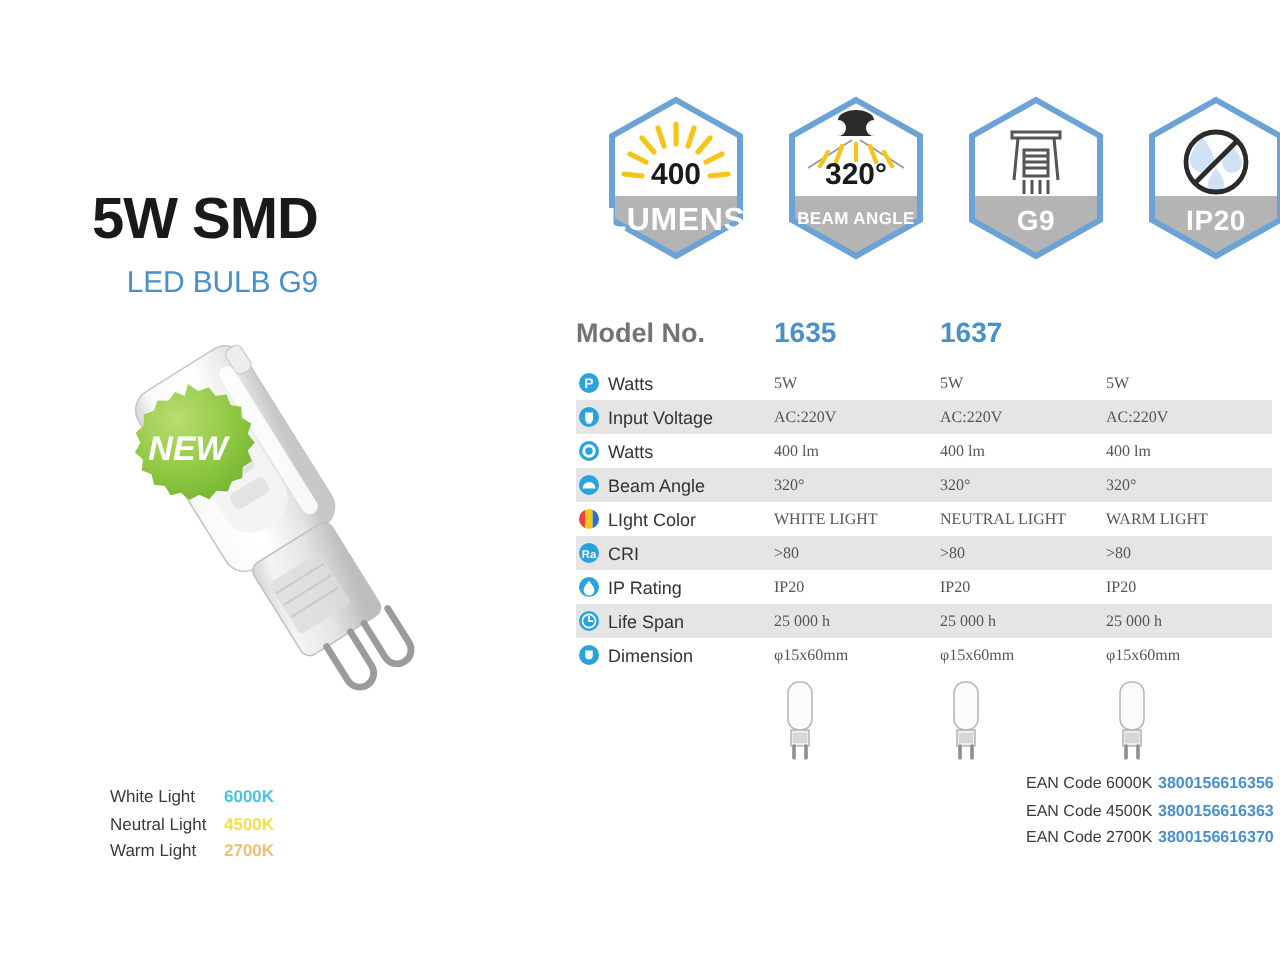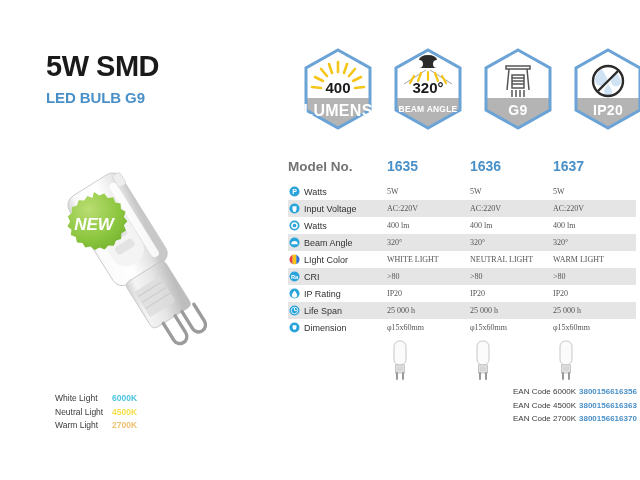--- a/index.html
+++ b/index.html
@@ -5,22 +5,22 @@
   html,body{margin:0;padding:0;}
   body{
     width:640px;height:480px;overflow:hidden;background:#ffffff;
     font-family:"Liberation Sans","DejaVu Sans",sans-serif;
     -webkit-font-smoothing:antialiased;
   }
   .page{position:relative;width:640px;height:480px;}
 
   
   .title-block{position:absolute;left:46px;top:52px;}
-  .title-main{font-size:29px;font-weight:bold;color:#1a1a1a;letter-spacing:-0.5px;line-height:1;}
-  .title-sub{font-size:15px;font-weight:bold;color:#4a90c8;letter-spacing:-0.1px;margin-top:9px;line-height:1;}
+  .title-main{font-size:29px;font-weight:bold;color:#1a1a1a;letter-spacing:-0.5px;line-height:1;margin-top:44px;}
+  .title-sub{font-size:15px;font-weight:normal;color:#4a90c8;letter-spacing:-0.1px;margin-top:9px;line-height:1;text-align:right;}
 
   
   .hexrow{position:absolute;left:300px;top:46px;display:flex;gap:14px;}
   .hexwrap{position:relative;width:76px;height:86px;}
   .hexsvg{position:absolute;left:0;top:0;}
   .hex-label{
     position:absolute;left:0;right:0;top:56px;text-align:center;
     font-size:16px;font-weight:bold;color:#ffffff;letter-spacing:0.3px;
     pointer-events:none;
   }
@@ -251,21 +251,20 @@
       <span class="legend-name">Warm Light</span>
       <span class="legend-k" style="color:#f0c070">2700K</span>
     </div>
   </div>
 
   <div class="table">
 
     <div class="thead">
       <div class="th-model">Model No.</div>
       <div class="th-col">1635</div>
-      <div class="th-col">1636</div>
       <div class="th-col">1637</div>
     </div>
 
     <div class="trow">
       <div class="td-label">
         <svg class="ico" viewBox="0 0 11 11">
             <circle cx="5.5" cy="5.5" r="5" fill="#29a3dc"></circle>
             <text x="5.5" y="8" text-anchor="middle" font-size="7" font-weight="bold" fill="#ffffff" font-family="Liberation Sans, sans-serif">P</text>
           </svg>
         <span class="lab-txt">Watts</span>

